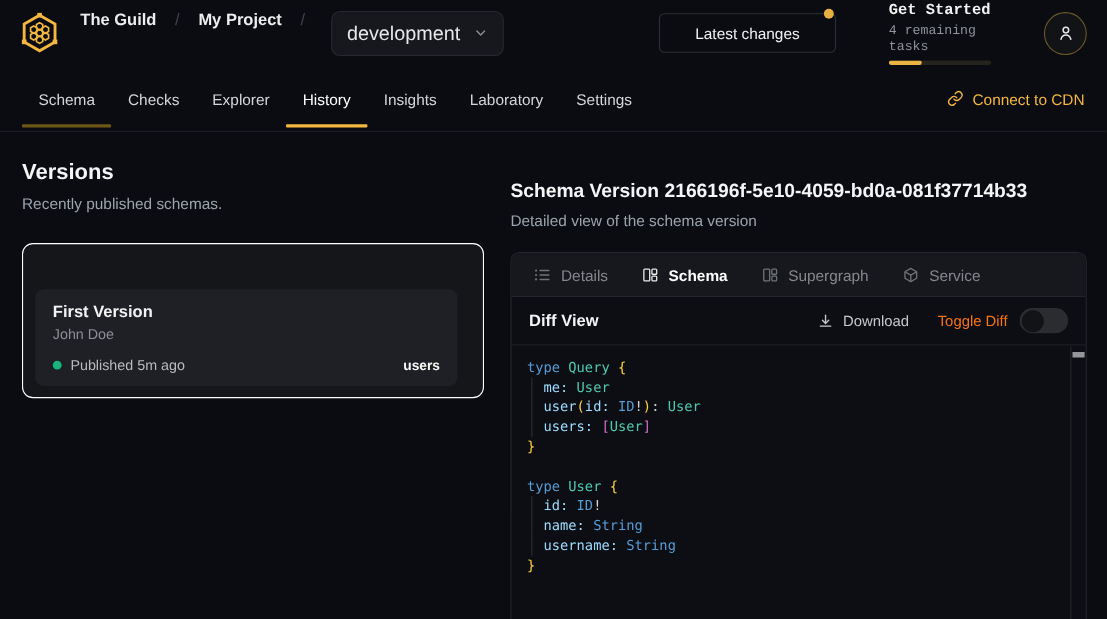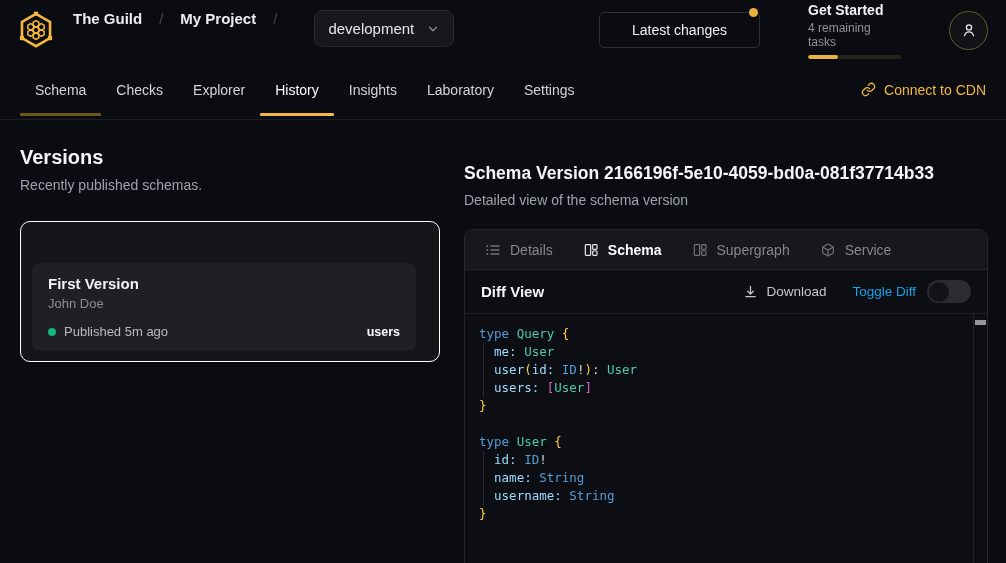--- a/index.html
+++ b/index.html
@@ -11,28 +11,28 @@
   }
   *{margin:0;padding:0;box-sizing:border-box;}
   body{width:1006px;height:563px;overflow:hidden;background:var(--bg);
        font-family:"Liberation Sans", sans-serif;color:var(--txt);}
   svg{display:block;}
   
   .topbar{height:60px;display:flex;align-items:center;padding:0 18px 0 16px;}
   .brand-group{display:flex;align-items:flex-start;gap:17px;}
   .brand,.project{font-size:15px;font-weight:600;color:#eceded;cursor:pointer;}
   .crumb-sep{color:#3f4450;font-size:15px;}
-  .env-select{margin-left:20px;display:flex;align-items:center;gap:12px;background:#16181d;
-    border:1px solid #26292f;border-radius:8px;padding:9px 13px;font-size:15px;color:#e6e7e9;cursor:pointer;}
+  .env-select{margin-left:7px;display:flex;align-items:center;gap:12px;background:#16181d;
+    border:1px solid #26292f;border-radius:8px;padding:9px 13px;font-size:18px;color:#e6e7e9;cursor:pointer;}
   .env-select .chev{color:#8b8e94;}
   .topbar-right{margin-left:auto;display:flex;align-items:center;}
   .latest-btn{position:relative;background:transparent;border:1px solid #2c2f35;border-radius:5px;
     color:#f1f2f3;font-size:14px;padding:9px 32px;cursor:pointer;font-family:inherit;}
   .latest-btn .dot{position:absolute;top:-5px;right:1px;width:9px;height:9px;border-radius:50%;background:#e7b041;}
-  .get-started{margin-left:48px;width:93px;cursor:pointer;}
+  .get-started{margin-left:48px;width:93px;cursor:pointer;font-family:Liberation Mono, monospace;}
   .gs-title{font-size:14px;font-weight:600;color:#f2f3f4;line-height:16px;}
   .gs-sub{font-size:12px;color:#8f939a;margin-top:3px;line-height:14px;}
   .gs-bar{margin-top:6px;height:4px;border-radius:2px;background:#26231c;overflow:hidden;}
   .gs-fill{height:100%;border-radius:2px;background:#eab542;}
   .avatar{margin-left:48px;width:39px;height:39px;border-radius:50%;background:#121317;
     border:1.5px solid #6d5a26;display:flex;align-items:center;justify-content:center;color:#e8e9ea;cursor:pointer;}
   
   .navbar{height:60px;display:flex;align-items:flex-end;padding:0 20px;border-bottom:1px solid var(--border-soft);}
   .nav-tabs{display:flex;height:100%;align-items:stretch;}
   .nav-tab{position:relative;display:flex;align-items:center;padding:0 15px;font-size:14px;
@@ -66,21 +66,21 @@
     border-bottom:1px solid var(--border);flex:none;}
   .panel-tab{display:flex;align-items:center;gap:9px;font-size:14px;color:var(--txt-dimmer);cursor:pointer;}
   .panel-tab.active{color:#ffffff;font-weight:600;}
   .panel-tab .ticon{color:#6f7277;}
   .panel-tab.active .ticon{color:#e8e9eb;}
   .diff-row{display:flex;align-items:center;height:44px;padding:0 16px;border-bottom:1px solid #1d2026;flex:none;}
   .diff-title{font-size:15px;font-weight:700;color:#f4f5f6;}
   .diff-actions{margin-left:auto;display:flex;align-items:center;gap:26px;}
   .download-btn{display:flex;align-items:center;gap:8px;font-size:13.5px;color:#c6c8cc;cursor:pointer;background:none;border:none;font-family:inherit;}
   .toggle-group{display:flex;align-items:center;gap:11px;}
-  .toggle-label{font-size:13.5px;color:#0ea5e9;text-align:center;}
+  .toggle-label{font-size:13.5px;color:#f97316;text-align:center;}
   .switch{width:44px;height:23px;border-radius:12px;background:#2b2c2f;position:relative;cursor:pointer;}
   .switch .knob{position:absolute;left:2px;top:1.5px;width:20px;height:20px;border-radius:50%;background:#121316;}
   
   .code-wrap{position:relative;flex:1;overflow:hidden;}
   .code{padding:11px 24px 10px 14px;font-family:"DejaVu Sans Mono", monospace;font-size:12.5px;line-height:18px;}
   .code-line{height:18px;white-space:pre;position:relative;}
   .code-line.g::before{content:"";position:absolute;left:4px;top:0;bottom:0;width:1px;background:#2b2e34;}
   .tk-keyword{color:var(--c-keyword);}
   .tk-typename{color:var(--c-typename);}
   .tk-field{color:var(--c-field);}

